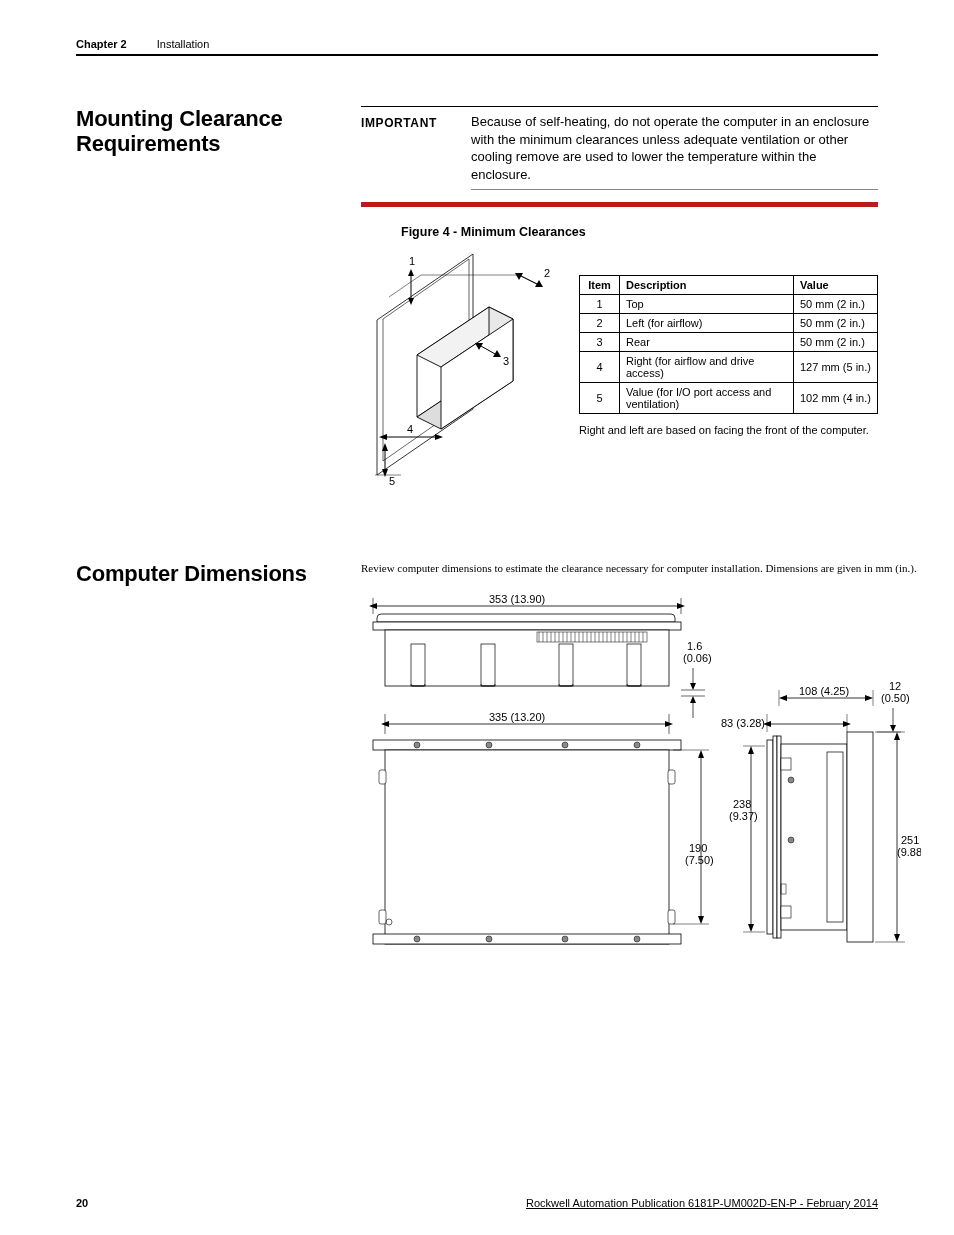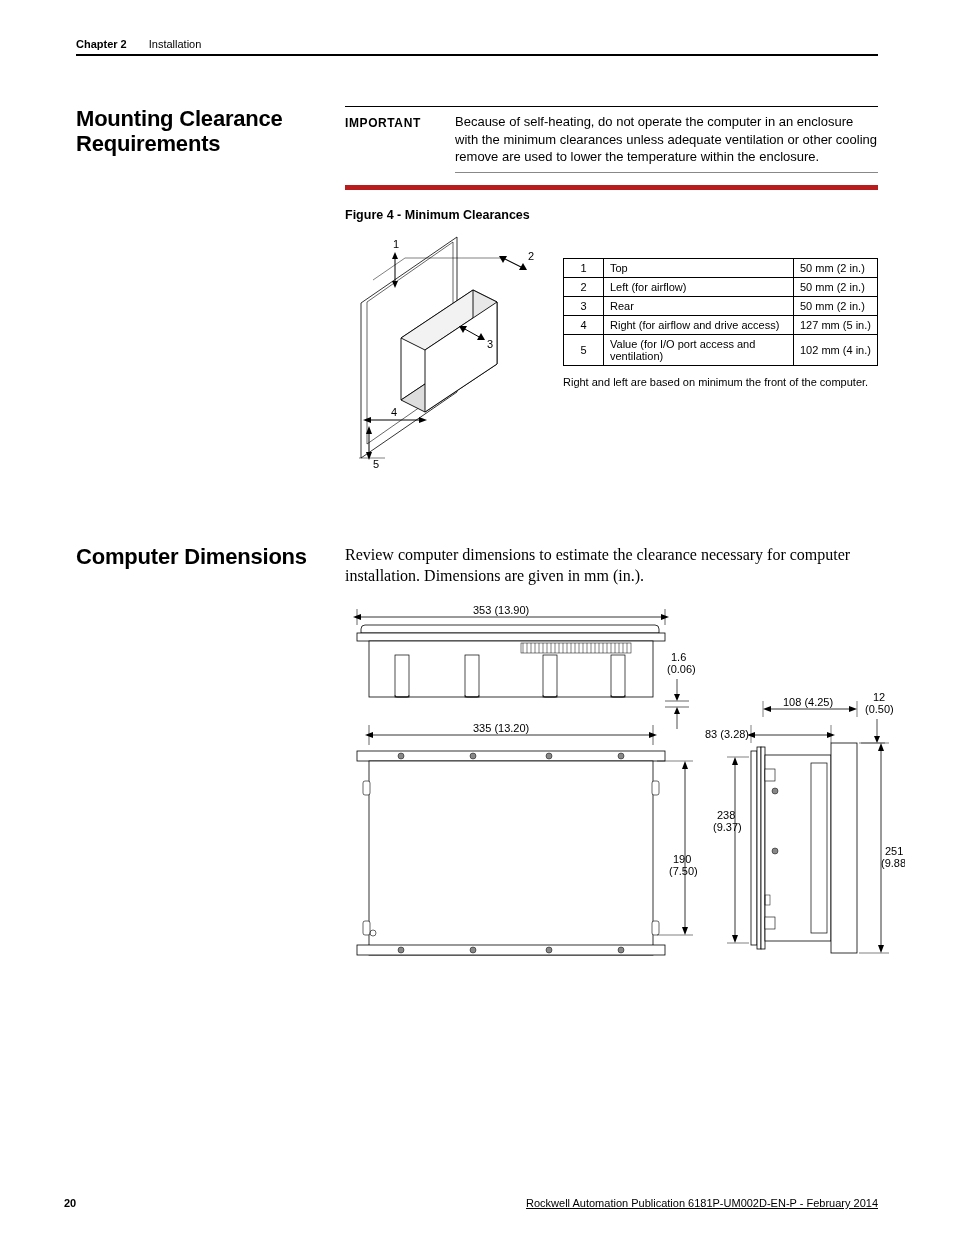--- a/index.html
+++ b/index.html
@@ -8,32 +8,32 @@
     background: #fff;
     color: #000;
     width: 954px;
     height: 1235px;
     position: relative;
     padding: 38px 76px 30px 76px;
   }
   .header-line {
     display: flex;
     align-items: baseline;
-    gap: 22px;
+    gap: 30px;
     font-size: 11px;
     border-bottom: 2.5px solid #000;
     padding-bottom: 4px;
     margin-bottom: 50px;
   }
   .chapter-label { font-weight: 700; }
   .chapter-title { font-weight: 400; }
   .columns {
     display: grid;
     grid-template-columns: 255px 1fr;
-    gap: 14px;
+    gap: 30px;
   }
   .section-title {
     font-size: 22px;
     font-weight: 700;
     line-height: 1.15;
     letter-spacing: -0.2px;
   }
   .important-box {
     border-top: 1px solid #000;
     border-bottom: 5px solid #b91c1c;
@@ -52,20 +52,21 @@
   }
   .inner-sep {
     border-top: 0.5px solid #888;
     margin: 6px 0;
   }
   .figure-caption {
     font-size: 12.5px;
     font-weight: 700;
     margin-top: 18px;
     margin-bottom: 8px;
+    margin-left: 40px;
   }
   .clearance-row {
     display: grid;
     grid-template-columns: 210px 1fr;
     gap: 8px;
     align-items: flex-start;
   }
   .clearance-table {
     border-collapse: collapse;
     width: 100%;
@@ -83,32 +84,32 @@
   }
   .clearance-table td:first-child, .clearance-table th:first-child { width: 40px; text-align: center; }
   .clearance-table td:last-child, .clearance-table th:last-child { width: 84px; }
   .table-note {
     font-size: 11px;
     margin-top: 10px;
   }
   .section2 { margin-top: 74px; }
   .body-text {
     font-family: "Adobe Garamond Pro", Garamond, Georgia, serif;
-    font-size: 16px;
+    font-size: 11px;
     line-height: 1.35;
   }
   .dimensions-row {
     display: flex;
     gap: 0;
     margin-top: 8px;
   }
   .footer {
     position: absolute;
     bottom: 26px;
-    left: 64px;
+    left: 76px;
     right: 76px;
     display: flex;
     justify-content: space-between;
     font-size: 11px;
   }
   .footer .pn { font-weight: 700; }
   .footer .pub { position:absolute; left:0; right:0; text-align:right;text-decoration:underline; }
 
   
   .dim-label { font-family: "Myriad Pro", Arial, sans-serif; font-size: 11px; }
@@ -175,20 +176,25 @@
         <line x1="24" y1="200" x2="24" y2="226" stroke="#000"></line>
         <polygon points="24,196 21,204 27,204" fill="#000"></polygon>
         <polygon points="24,230 21,222 27,222" fill="#000"></polygon>
         <text x="28" y="238" class="dim-label">5</text>
         <polyline points="14,228 40,228" fill="none" stroke="#000" stroke-width="0.5"></polyline>
       </svg>
 
       <div>
         <table class="clearance-table">
           <tbody>
+              <tr>
+            <th>Item</th>
+            <th>Description</th>
+            <th>Value</th>
+          </tr>
           <tr>
                 <td>1</td>
                 <td>Top</td>
                 <td>50 mm (2 in.)</td>
               </tr>
           <tr>
                 <td>2</td>
                 <td>Left (for airflow)</td>
                 <td>50 mm (2 in.)</td>
               </tr>
@@ -202,21 +208,21 @@
                 <td>Right (for airflow and drive access)</td>
                 <td>127 mm (5 in.)</td>
               </tr>
           <tr>
                 <td>5</td>
                 <td>Value (for I/O port access and ventilation)</td>
                 <td>102 mm (4 in.)</td>
               </tr>
         </tbody>
           </table>
-        <div class="table-note">Right and left are based on minimum the front of the computer.</div>
+        <div class="table-note">Right and left are based on facing the front of the computer.</div>
       </div>
     </div>
   </div>
 </div>
 
 <div class="columns section2">
   <div>
     <h2 class="section-title">Computer Dimensions</h2>
   </div>
   <div>

